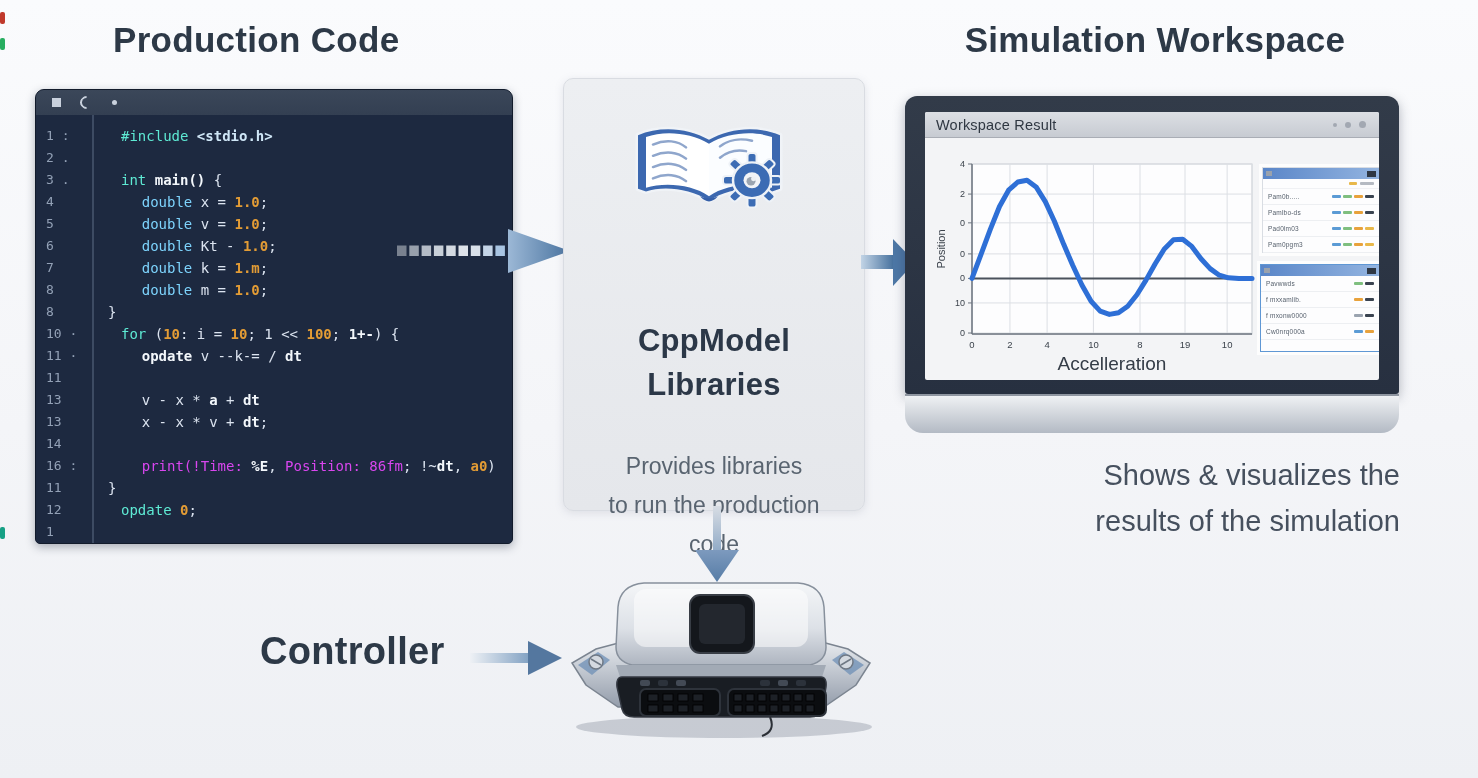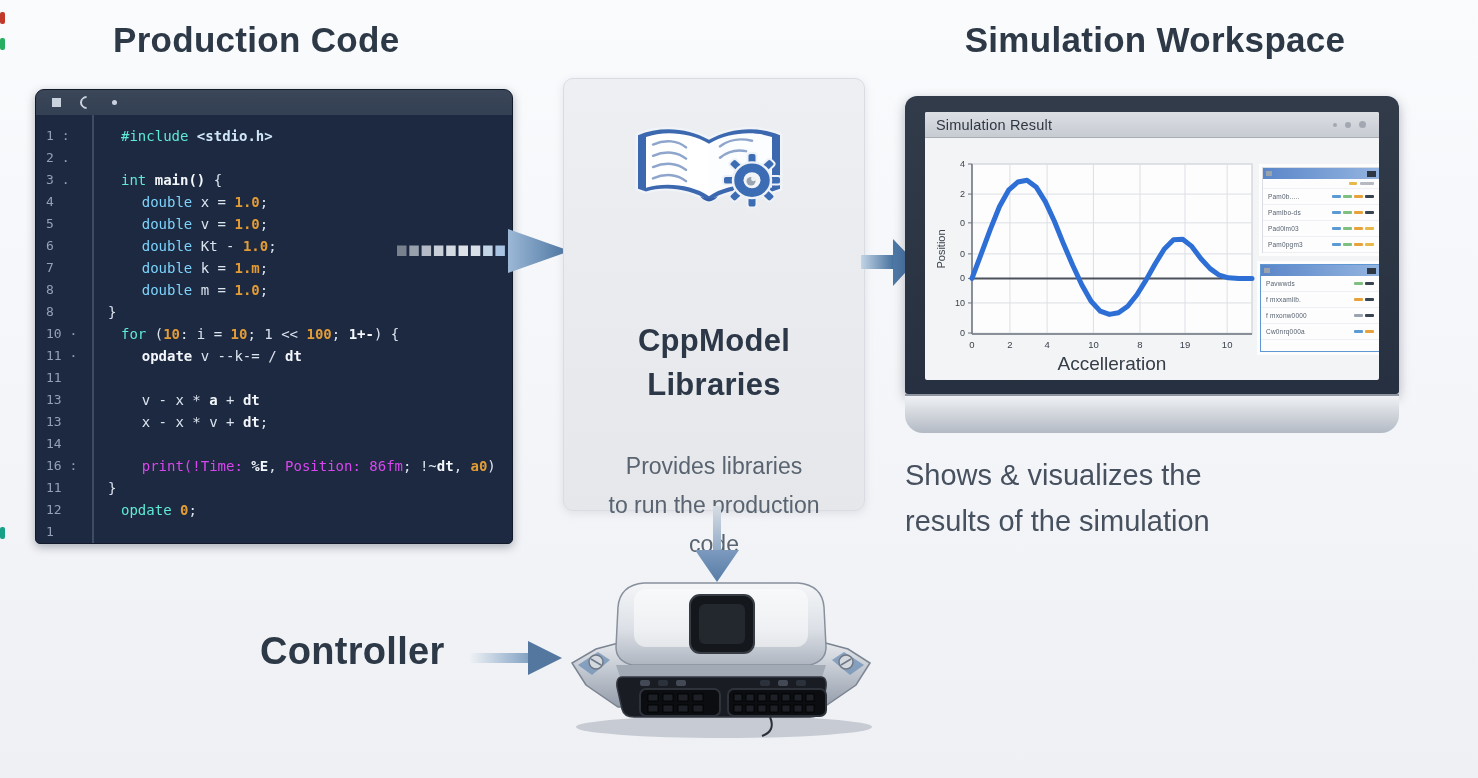--- a/index.html
+++ b/index.html
@@ -66,21 +66,21 @@
   .mp-hicon{width:6px;height:5px;background:#9aa2ad;margin-left:3px;}
   .mp-menu{width:9px;height:6px;background:#2e3744;margin-left:auto;margin-right:3px;}
   .mp-sub{height:9px;display:flex;justify-content:flex-end;align-items:center;gap:3px;
     padding-right:5px;border-bottom:1px solid #f0f1f4;}
   .mp-row{height:15px;display:flex;justify-content:space-between;align-items:center;
     padding:0 5px;border-bottom:1px solid #edeff2;}
   .mp-label{font-size:6.5px;color:#555f6b;letter-spacing:.2px;white-space:nowrap;}
   .mp-chips{display:flex;gap:2px;}
   .chip{width:9px;height:3.5px;border-radius:1px;}
 
-  .caption{position:absolute;left:905px;top:452px;width:495px;text-align:left;
+  .caption{position:absolute;left:905px;top:452px;width:495px;text-align:right;
     color:#46505e;font-size:29px;line-height:46px;}
 
   .speck{position:absolute;width:5px;height:12px;border-radius:2px;}
 </style>
 </head>
 <body>
 
 <div class="stage">
 
   <div id="title-left" class="heading">Production Code</div>
@@ -213,21 +213,21 @@
           <stop offset="1" stop-color="#84a3c4"></stop>
       </linearGradient>
     </defs>
     <rect x="0" y="14" width="58" height="10" fill="url(#g-a4)"></rect>
     <polygon points="58,2 92,19 58,36" fill="#54779f"></polygon>
   </svg>
 
   <div class="monitor">
     <div class="screen">
       <div class="win-titlebar">
-        <span class="win-title">Simulation Result</span>
+        <span class="win-title">Workspace Result</span>
         <span class="win-dots">
           <span class="win-dot" style="width:4px;height:4px;"></span>
           <span class="win-dot" style="width:6px;height:6px;"></span>
           <span class="win-dot" style="width:7px;height:7px;"></span>
         </span>
       </div>
       <div class="win-body">
         <svg id="chart-svg" width="454" height="243">
             <rect x="47" y="26" width="280" height="170" fill="#fdfdfe" stroke="#c8ccd2"></rect>
             <line x1="47" y1="26" x2="47" y2="196" stroke="#dcdfe4"></line>

